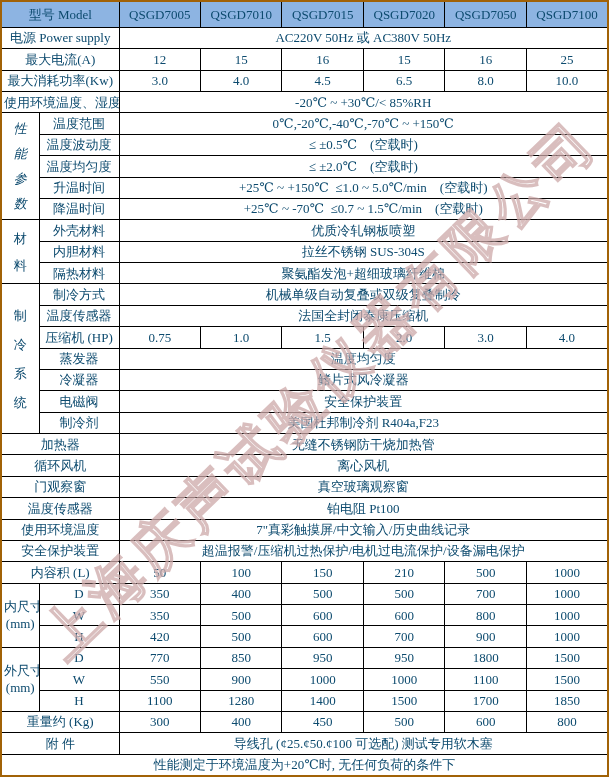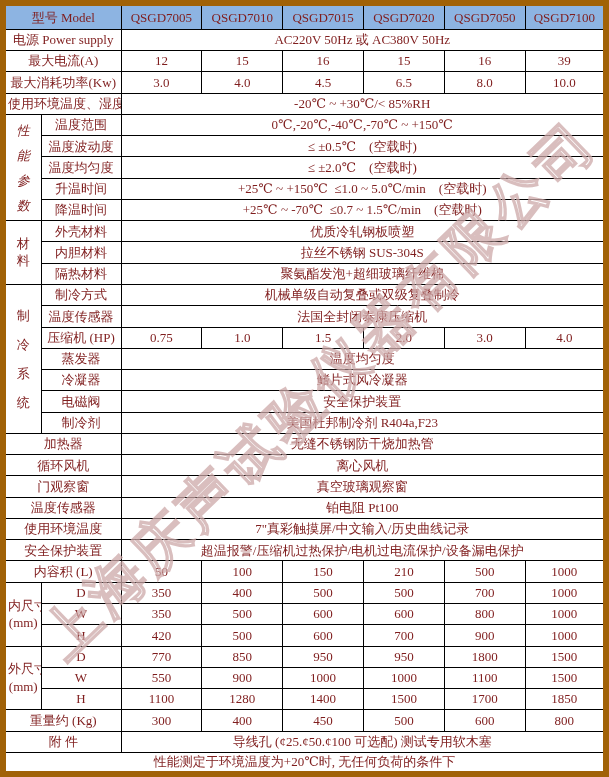--- a/index.html
+++ b/index.html
@@ -8,44 +8,44 @@
     position: relative;
     width: 609px; height: 777px;
     background: #ffffff;
     overflow: hidden;
     font-family: "Liberation Serif", "DejaVu Serif", serif;
   }
   table.spec {
     width: 609px; height: 777px;
     border-collapse: collapse;
     table-layout: fixed;
-    border: 6px solid #a16207;
+    border: 2px solid #a16207;
     font-size: 13px;
-    color: #7f1d1d;
+    color: #0c4a6e;
   }
   td {
     border: 1px solid #000;
     text-align: center;
     vertical-align: middle;
     padding: 0 2px;
     white-space: pre;
     overflow: hidden;
     line-height: 1.35;
   }
   tr { height: 21px; }
   tr.hdr { height: 26px; }
   td.hd { background: #8DB4E2; }
   .vt {
     display: inline-block;
     width: 1.1em;
     word-break: break-all;
     white-space: normal;
   }
   .v-perf { line-height: 25px; font-style: italic; }
-  .v-mat  { line-height: 17px; }
+  .v-mat  { line-height: 27px; }
   .v-ref  { line-height: 29px; }
   .wm {
     position: absolute;
     left: -75px; top: 352px;
     width: 790px;
     text-align: center;
     font-size: 56px;
     font-weight: bold;
     letter-spacing: 6px;
     color: transparent;
@@ -84,21 +84,21 @@
         <td colspan="2">电源 Power supply</td>
         <td colspan="6">AC220V 50Hz 或 AC380V 50Hz</td>
       </tr>
       <tr>
         <td colspan="2">最大电流(A)</td>
         <td>12</td>
         <td>15</td>
         <td>16</td>
         <td>15</td>
         <td>16</td>
-        <td>39</td>
+        <td>25</td>
       </tr>
       <tr>
         <td colspan="2">最大消耗功率(Kw)</td>
         <td>3.0</td>
         <td>4.0</td>
         <td>4.5</td>
         <td>6.5</td>
         <td>8.0</td>
         <td>10.0</td>
       </tr>

